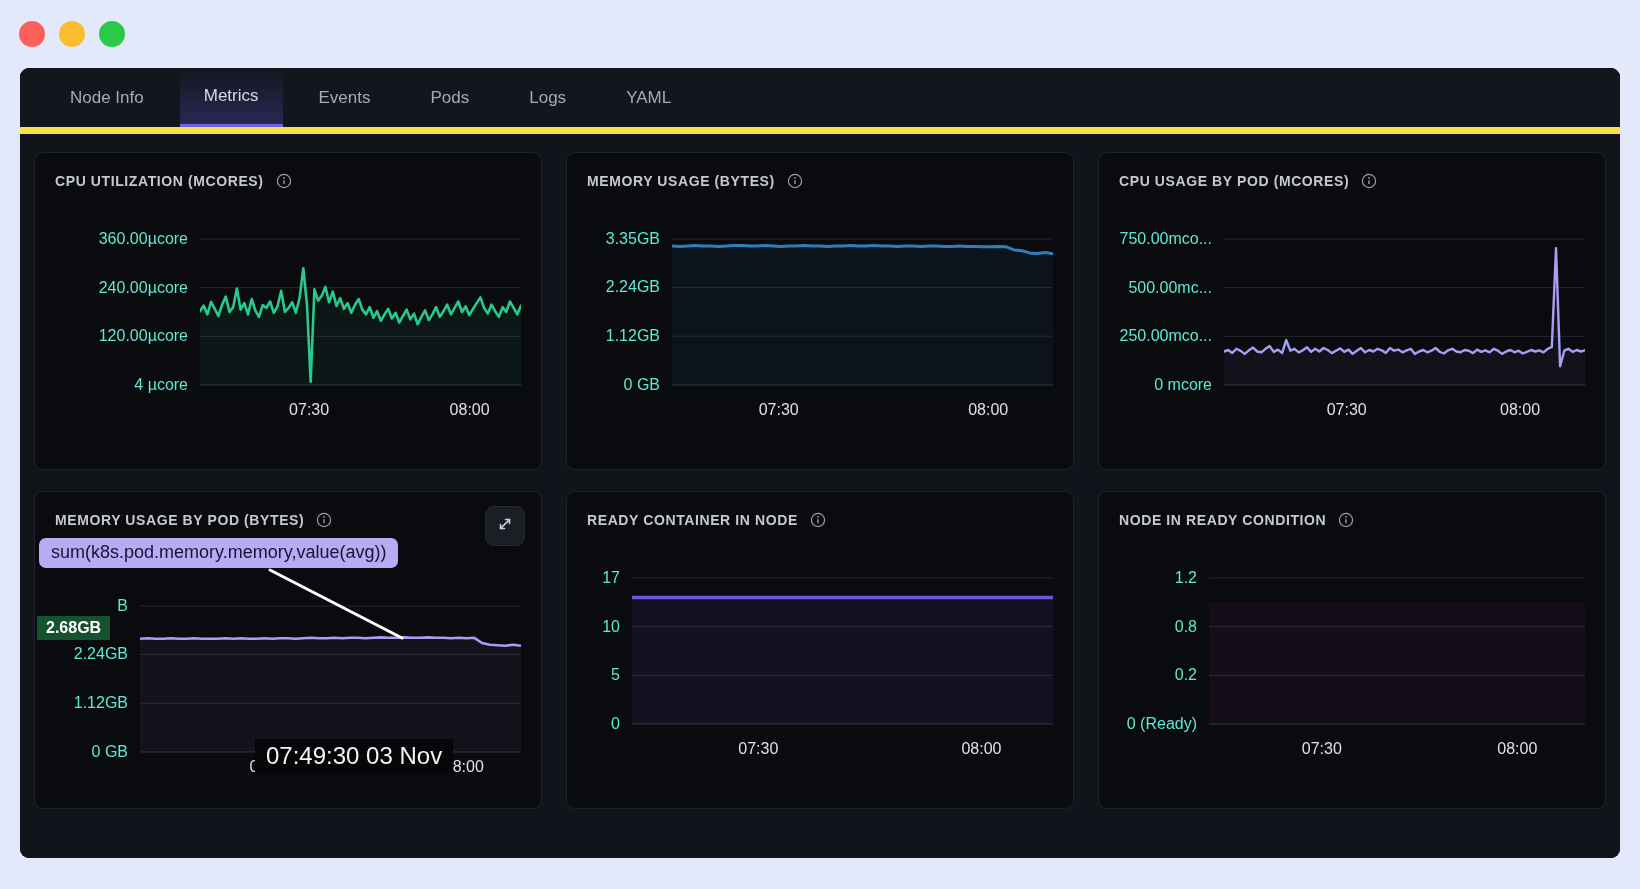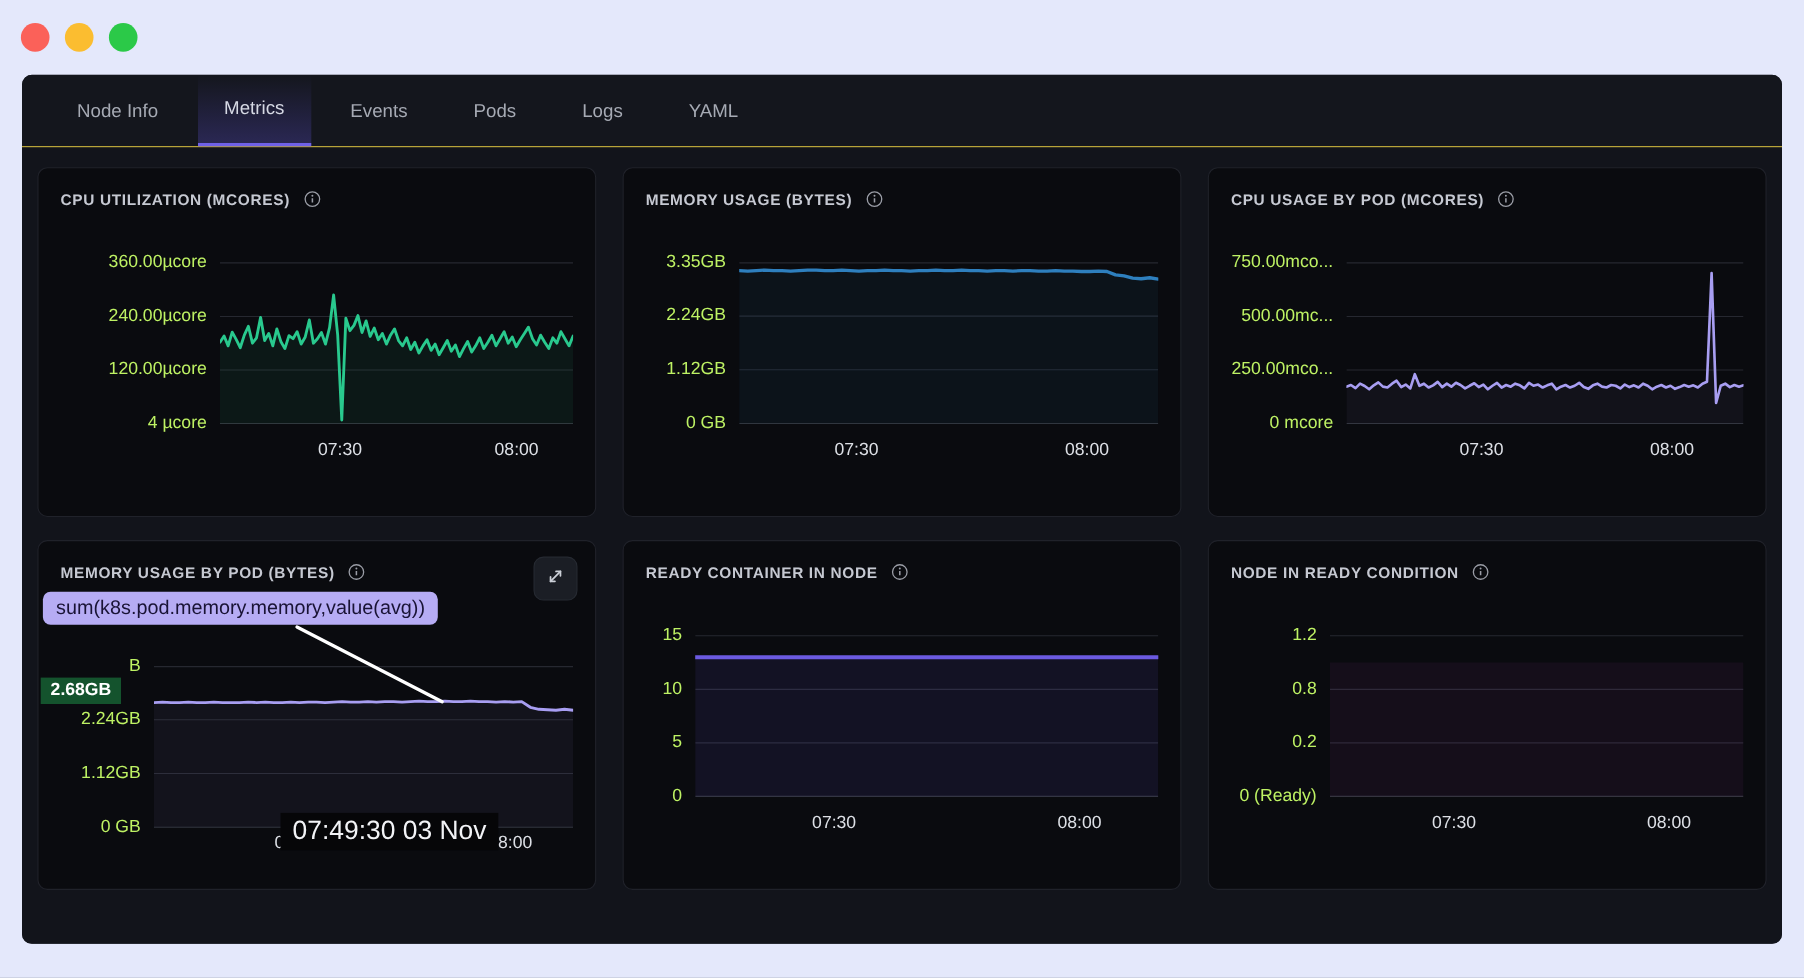--- a/index.html
+++ b/index.html
@@ -16,21 +16,21 @@
   .dot.red    { background:#fb6159; }
   .dot.yellow { background:#fbbd30; }
   .dot.green  { background:#2bc948; }
   .window {
     position:absolute; left:20px; top:68px; width:1600px; height:790px;
     background:#14161d; border-radius:9px; overflow:hidden;
   }
   
   .tabbar {
     height:66px; display:flex; align-items:stretch; padding-left:20px;
-    background:#14161d; border-bottom:1px solid #fde047;
+    background:#14161d; border-bottom:7px solid #fde047;
   }
   .tab {
     display:flex; align-items:center; padding:0 24px; margin:0 6px;
     font-size:17px; color:#a6aab4; cursor:pointer; position:relative;
   }
   .tab.active {
     color:#d6d9e4;
     background:linear-gradient(180deg, rgba(20,22,29,0) 0%, rgba(93,80,208,0.30) 100%);
     border-bottom:3px solid #6f61e6;
   }
@@ -47,21 +47,21 @@
   .panel-header h2 {
     margin:0; font-size:14px; font-weight:700; letter-spacing:.6px;
     color:#c6c9d2; white-space:nowrap;
   }
   .info { flex:none; display:inline-flex; }
   
   .chart { display:flex; margin-top:46px; }
   .panel-mem-pod .chart { margin-top:74px; }
   .ylabels { position:relative; flex:none; }
   .ylab {
-    position:absolute; right:12px; font-size:16px; color:#bef264;
+    position:absolute; right:12px; font-size:16px; color:#5eead4;
     white-space:nowrap; line-height:20px;
   }
   .plotwrap { position:relative; flex:1; min-width:0; }
   svg.plot { display:block; }
   .xlabels { position:relative; height:24px; margin-top:14px; }
   .panel-mem-pod .xlabels { margin-top:4px; }
   .xlab {
     position:absolute; transform:translateX(-50%); font-size:16px;
     color:#dde0e6; white-space:nowrap;
   }
@@ -274,21 +274,21 @@
         <span class="info">
           <svg width="16" height="16" viewBox="0 0 16 16">
               <circle cx="8" cy="8" r="6.6" fill="none" stroke="#9a9da6" stroke-width="1.2"></circle>
               <line x1="8" y1="7.2" x2="8" y2="11" stroke="#9a9da6" stroke-width="1.4"></line>
               <circle cx="8" cy="4.9" r="0.9" fill="#9a9da6"></circle>
             </svg>
         </span>
       </div>
       <div class="chart">
         <div class="ylabels" style="width: 45px; height: 150px;">
-            <div class="ylab" style="top: -8px;">15</div>
+            <div class="ylab" style="top: -8px;">17</div>
             <div class="ylab" style="top: 40.6667px;">10</div>
             <div class="ylab" style="top: 89.3333px;">5</div>
             <div class="ylab" style="top: 138px;">0</div>
           </div>
         <div class="plotwrap">
           <svg class="plot" width="421" height="150">
               <line x1="0" y1="2" x2="421" y2="2" stroke="#262830" stroke-width="1"></line>
               <line x1="0" y1="50.66666666666667" x2="421" y2="50.66666666666667" stroke="#262830" stroke-width="1"></line>
               <line x1="0" y1="99.33333333333334" x2="421" y2="99.33333333333334" stroke="#262830" stroke-width="1"></line>
               <line x1="0" y1="148" x2="421" y2="148" stroke="#31343c" stroke-width="1"></line>

